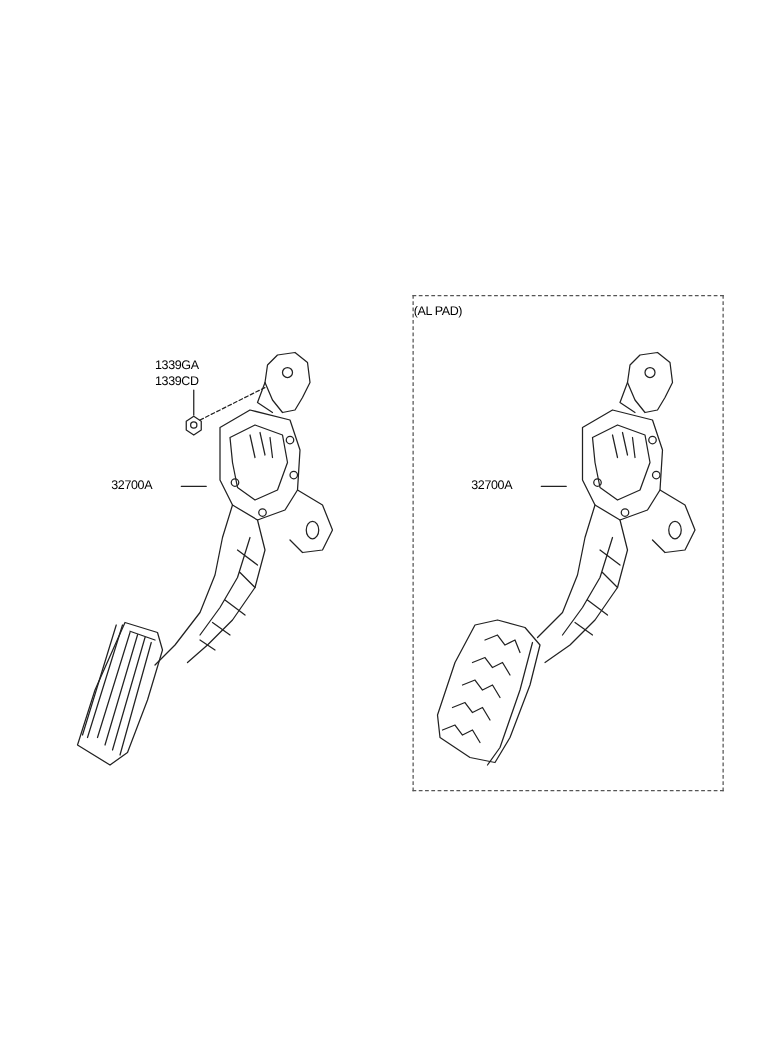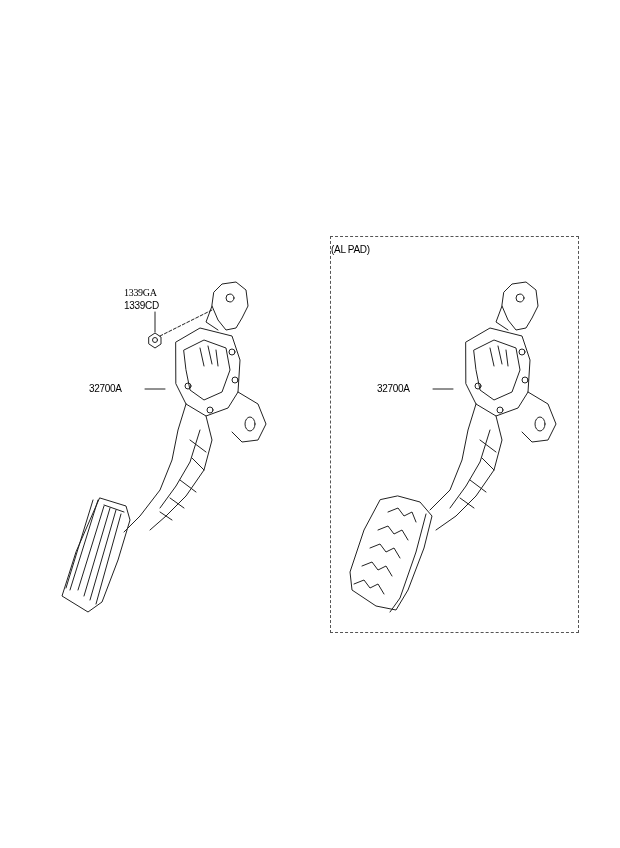--- a/index.html
+++ b/index.html
@@ -71,19 +71,19 @@
 
     <path d="M388 512 L398 508 L404 516 L412 512 L416 522"></path>
     <path d="M378 530 L388 526 L394 534 L402 530 L408 540"></path>
     <path d="M370 548 L380 544 L386 552 L394 548 L400 558"></path>
     <path d="M362 566 L372 562 L378 570 L386 566 L392 576"></path>
     <path d="M354 584 L364 580 L370 588 L378 584 L384 594"></path>
   </g>
   <line x1="433" y1="389" x2="453" y2="389"></line>
 </svg>
 
-<div class="label" style="left:124px; top:286px;font-family:Liberation Serif, serif;">1339GA</div>
+<div class="label" style="left:124px; top:286px;">1339GA</div>
 <div class="label" style="left:124px; top:299px;text-align:right;">1339CD</div>
 <div class="label" style="left:89px; top:382px;">32700A</div>
 
 <div class="dash-box" style="left:330px; top:236px; width:249px; height:397px;"></div>
 <div class="label" style="left:331px; top:243px;">(AL PAD)</div>
 <div class="label" style="left:377px; top:382px;">32700A</div>
 
 </body></html>

